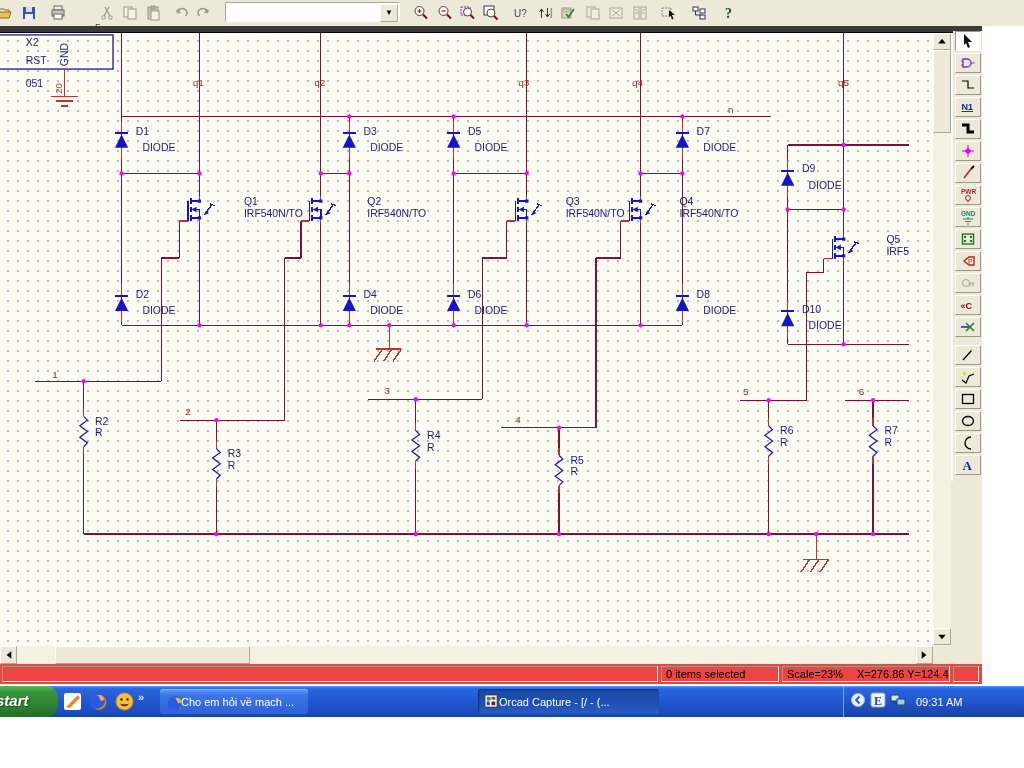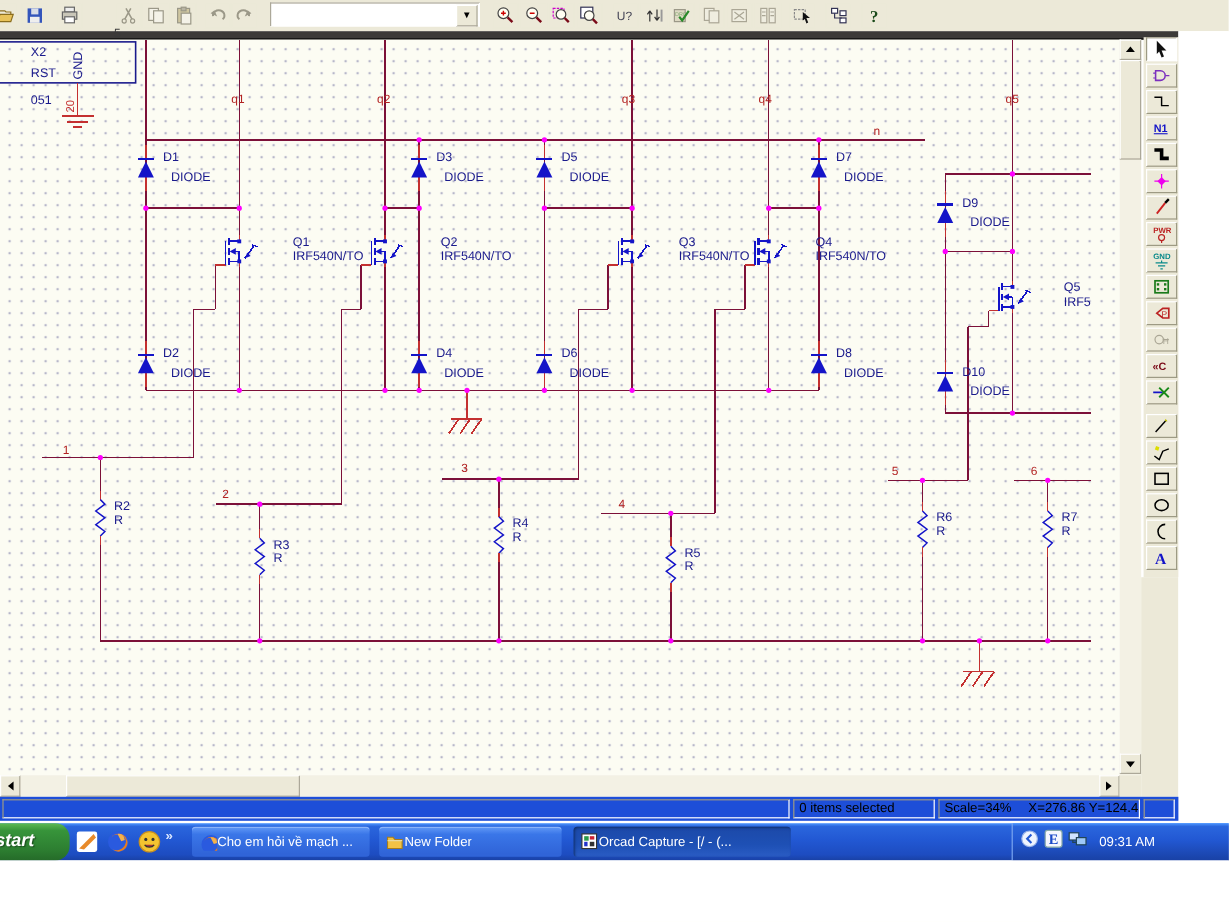--- a/index.html
+++ b/index.html
@@ -35,21 +35,21 @@
   #sb-corner{left:933px;top:646px;width:18px;height:18px;background:#ece9d8;}
   
   #palette{left:953px;top:31px;width:31px;height:450px;background:#ece9d8;}
   .pal-btn{position:absolute;left:2px;width:26px;height:20px;background:#ece9d8;border:1px solid;
            border-color:#fff #9d9a84 #9d9a84 #fff;box-sizing:border-box;text-align:center;}
   .pal-btn.pressed{background:#fff;border-color:#9d9a84 #fff #fff #9d9a84;}
   .pal-btn svg{width:16px;height:16px;margin-top:1px;}
   #right-white{left:982px;top:26px;width:42px;height:660px;background:#fff;}
   #pal-under{left:951px;top:481px;width:31px;height:183px;background:#ece9d8;}
   
-  #statusbar{left:0;top:664px;width:982px;height:20px;background:#1d4ed8;font-size:11px;color:#000;}
+  #statusbar{left:0;top:664px;width:982px;height:20px;background:#ef4444;font-size:11px;color:#000;}
   .st-panel{position:absolute;top:2px;height:16px;border:1px solid;border-color:#9d9a84 #fff #fff #9d9a84;
             box-sizing:border-box;padding:1px 4px;white-space:nowrap;overflow:hidden;}
   
   #taskbar{left:0;top:686px;width:1024px;height:31px;
      background:linear-gradient(180deg,#4f97ff 0%,#2a66dd 9%,#2258d3 45%,#1d4cc0 85%,#1941a5 100%);}
   #startbtn{position:absolute;left:-26px;top:0px;width:84px;height:31px;color:#fff;
      background:linear-gradient(180deg,#5eba54 0%,#37943a 20%,#2d7f31 70%,#256b29 100%);
      border-radius:0 12px 12px 0;font-style:italic;font-weight:bold;font-size:15px;
      line-height:30px;padding-left:22px;box-sizing:border-box;text-shadow:1px 1px 1px #1c4f1e;}
   .ql{position:absolute;top:5px;width:21px;height:21px;}
@@ -651,21 +651,21 @@
     <div class="pal-btn" style="top: 424px;"><svg viewBox="0 0 16 16">
         <text x="2.5" y="13" font-size="13" font-weight="bold" fill="#1414c8" font-family="Liberation Serif,serif">A</text>
       </svg></div>
   </div>
 <div id="right-white" class="abs"></div>
 
 <div id="statusbar" class="abs">
   <div class="st-panel" style="left:2px;width:656px;"></div>
   <div class="st-panel" style="left:661px;width:118px;">0 items selected</div>
   <div class="st-panel" style="left:782px;width:168px;display:flex;gap:14px;">
-     <span>Scale=34%</span>
+     <span>Scale=23%</span>
      <span>X=276.86  Y=124.46</span>
   </div>
   <div class="st-panel" style="left:953px;width:26px;"></div>
 </div>
 
 <div id="taskbar" class="abs">
   <div id="startbtn">start</div>
   <div id="tray">
     <span id="tray-icons" style="display:flex;gap:4px;">
         <span><svg viewBox="0 0 16 16">
@@ -701,27 +701,20 @@
         <path d="M6.5 13 a4.5 3.5 0 0 0 8 0" fill="#a33" stroke="#333"></path>
       </svg></div>
     <div class="task" style="left: 160px; width: 148px;">
       <svg viewBox="0 0 16 16">
         <circle cx="10.5" cy="10.5" r="8.5" fill="#2a5adf"></circle>
         <path d="M4 8 a7.5 7.5 0 1 1 2 9 a8 8 0 0 0 11 -7 a7 7 0 0 0 -13 -2" fill="#e87d1e"></path>
         <path d="M10 4 a5 5 0 0 1 6 5 l-3 1 z" fill="#f4b24a"></path>
       </svg>
       <span>Cho em hỏi về mạch ...</span>
     </div>
-    <div class="task" style="left: 316px; width: 152px;">
-      <svg viewBox="0 0 16 16">
-        <path d="M1 4 h5 l1.5 2 H14 v8 H1 Z" fill="#f2c245" stroke="#a67c1c"></path>
-        <path d="M1 7 h13" stroke="#e8d9a0"></path>
-      </svg>
-      <span>New Folder</span>
-    </div>
     <div class="task active" style="left: 478px; width: 181px;">
       <svg viewBox="0 0 16 16">
         <rect x="1" y="1" width="13" height="13" fill="#fff" stroke="#333"></rect>
         <rect x="3" y="3" width="4" height="4" fill="#2a9a4a"></rect>
         <rect x="8" y="3" width="4" height="3" fill="#c23"></rect>
         <rect x="3" y="8" width="3" height="4" fill="#23c"></rect>
         <rect x="8" y="8" width="4" height="4" fill="#333"></rect>
       </svg>
       <span>Orcad Capture - [/ - (...</span>
     </div>

